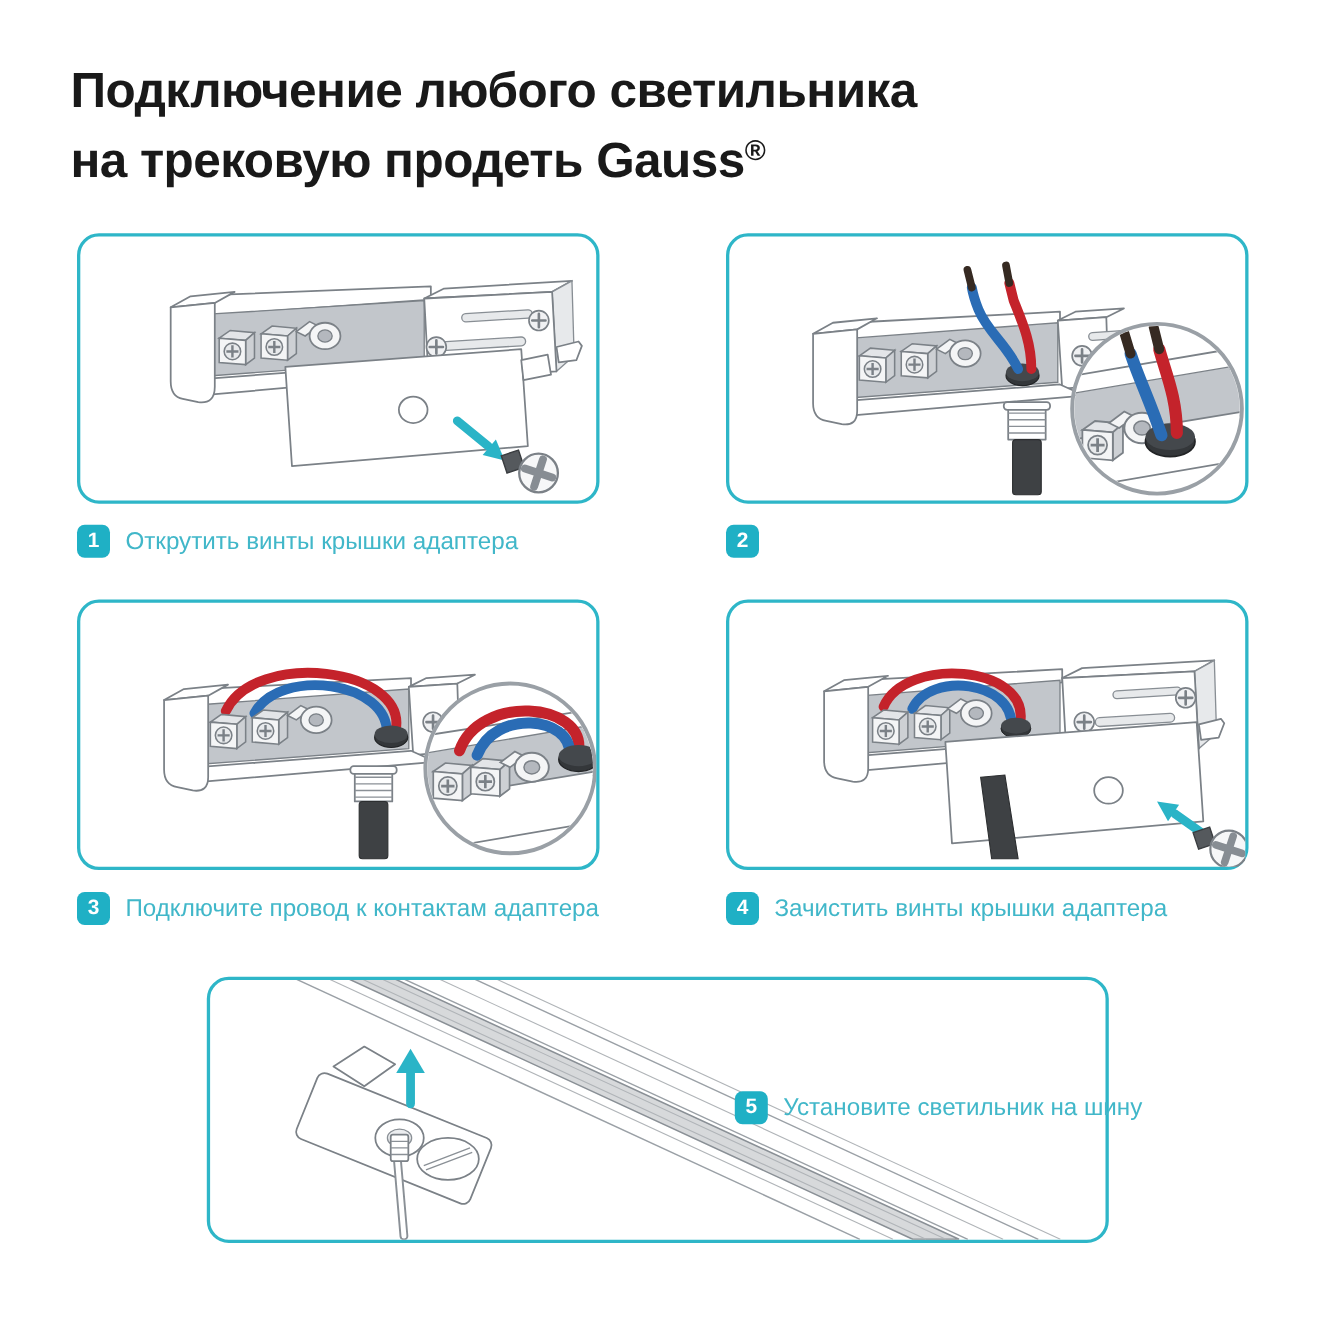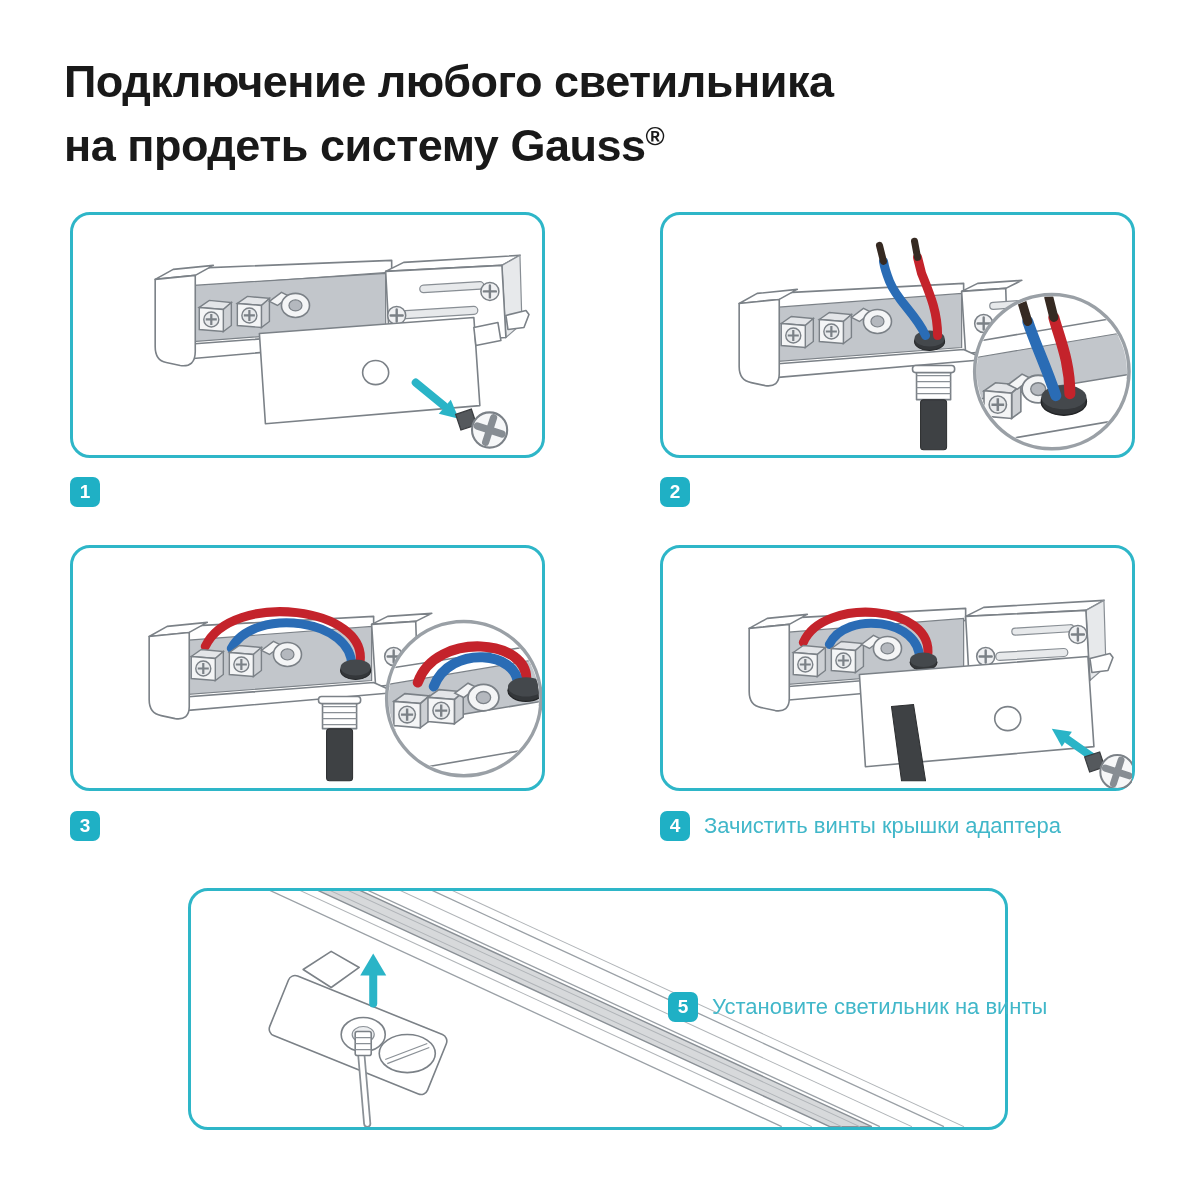--- a/index.html
+++ b/index.html
@@ -40,21 +40,21 @@
   .blkc{fill:#3e4144;stroke:#2c2e30;stroke-width:1;}
   .trk{fill:none;stroke:#9aa0a6;stroke-width:1.3;}
   .trk2{fill:none;stroke:#b0b4b8;stroke-width:1;}
 </style>
 </head>
 <body>
 
 <div class="canvas">
 
   <h1 class="title"><span>Подключение любого светильника</span><br>
-    <span>на продеть систему Gauss</span><sup>®</sup></h1>
+    <span>на трековую продеть Gauss</span><sup>®</sup></h1>
 
   <div class="panel p1">
     <svg viewBox="0 0 468 239">
       <defs>
         <g id="screw">
           <path d="M-17,-11 L-5,-15 L-1,-3 L-13,1 Z" fill="#55595d" stroke="#3a3d40" stroke-width="1"></path>
           <circle cx="9" cy="1" r="13.5" fill="#f6f7f8" stroke="#7b8187" stroke-width="1.6"></circle>
           <g stroke="#878d93" stroke-width="5.5" stroke-linecap="round" fill="none" transform="rotate(18 9 1)">
             <path d="M9,-9 L9,11 M-1,1 L19,1"></path>
           </g>
@@ -249,26 +249,28 @@
       <g>
         <path class="cyl" d="M428,208 L404,191"></path>
         <polygon class="cy" points="388,180 408,183 398,198"></polygon>
       </g>
       <use href="#screw" transform="translate(442,222) scale(1.25)"></use>
     </svg>
   </div>
 
   <div class="steprow s1">
     <span class="badge">1</span>
+    <span class="slabel">Открутить винты крышки адаптера</span>
   </div>
   <div class="steprow s2">
     <span class="badge">2</span>
   </div>
   <div class="steprow s3">
     <span class="badge">3</span>
+    <span class="slabel">Подключите провод к контактам адаптера</span>
   </div>
   <div class="steprow s4">
     <span class="badge">4</span>
     <span class="slabel">Зачистить винты крышки адаптера</span>
   </div>
 
   <div class="panel p5">
     <svg viewBox="0 0 813 235">
       <g>
         <path class="trk" d="M70,-5 L590,235"></path>
@@ -294,17 +296,17 @@
         <ellipse class="o" cx="216" cy="162" rx="28" ry="19"></ellipse>
         <path class="thin" d="M194,168 L236,152 M196,172 L238,156"></path>
       </g>
       <g>
         <path class="cyl" d="M182,112 L182,82"></path>
         <polygon class="cy" points="182,62 169,84 195,84"></polygon>
       </g>
     </svg>
     <div class="steprow s5">
       <span class="badge">5</span>
-      <span class="slabel">Установите светильник на винты</span>
+      <span class="slabel">Установите светильник на шину</span>
     </div>
   </div>
 
 </div>
 
 </body></html>

